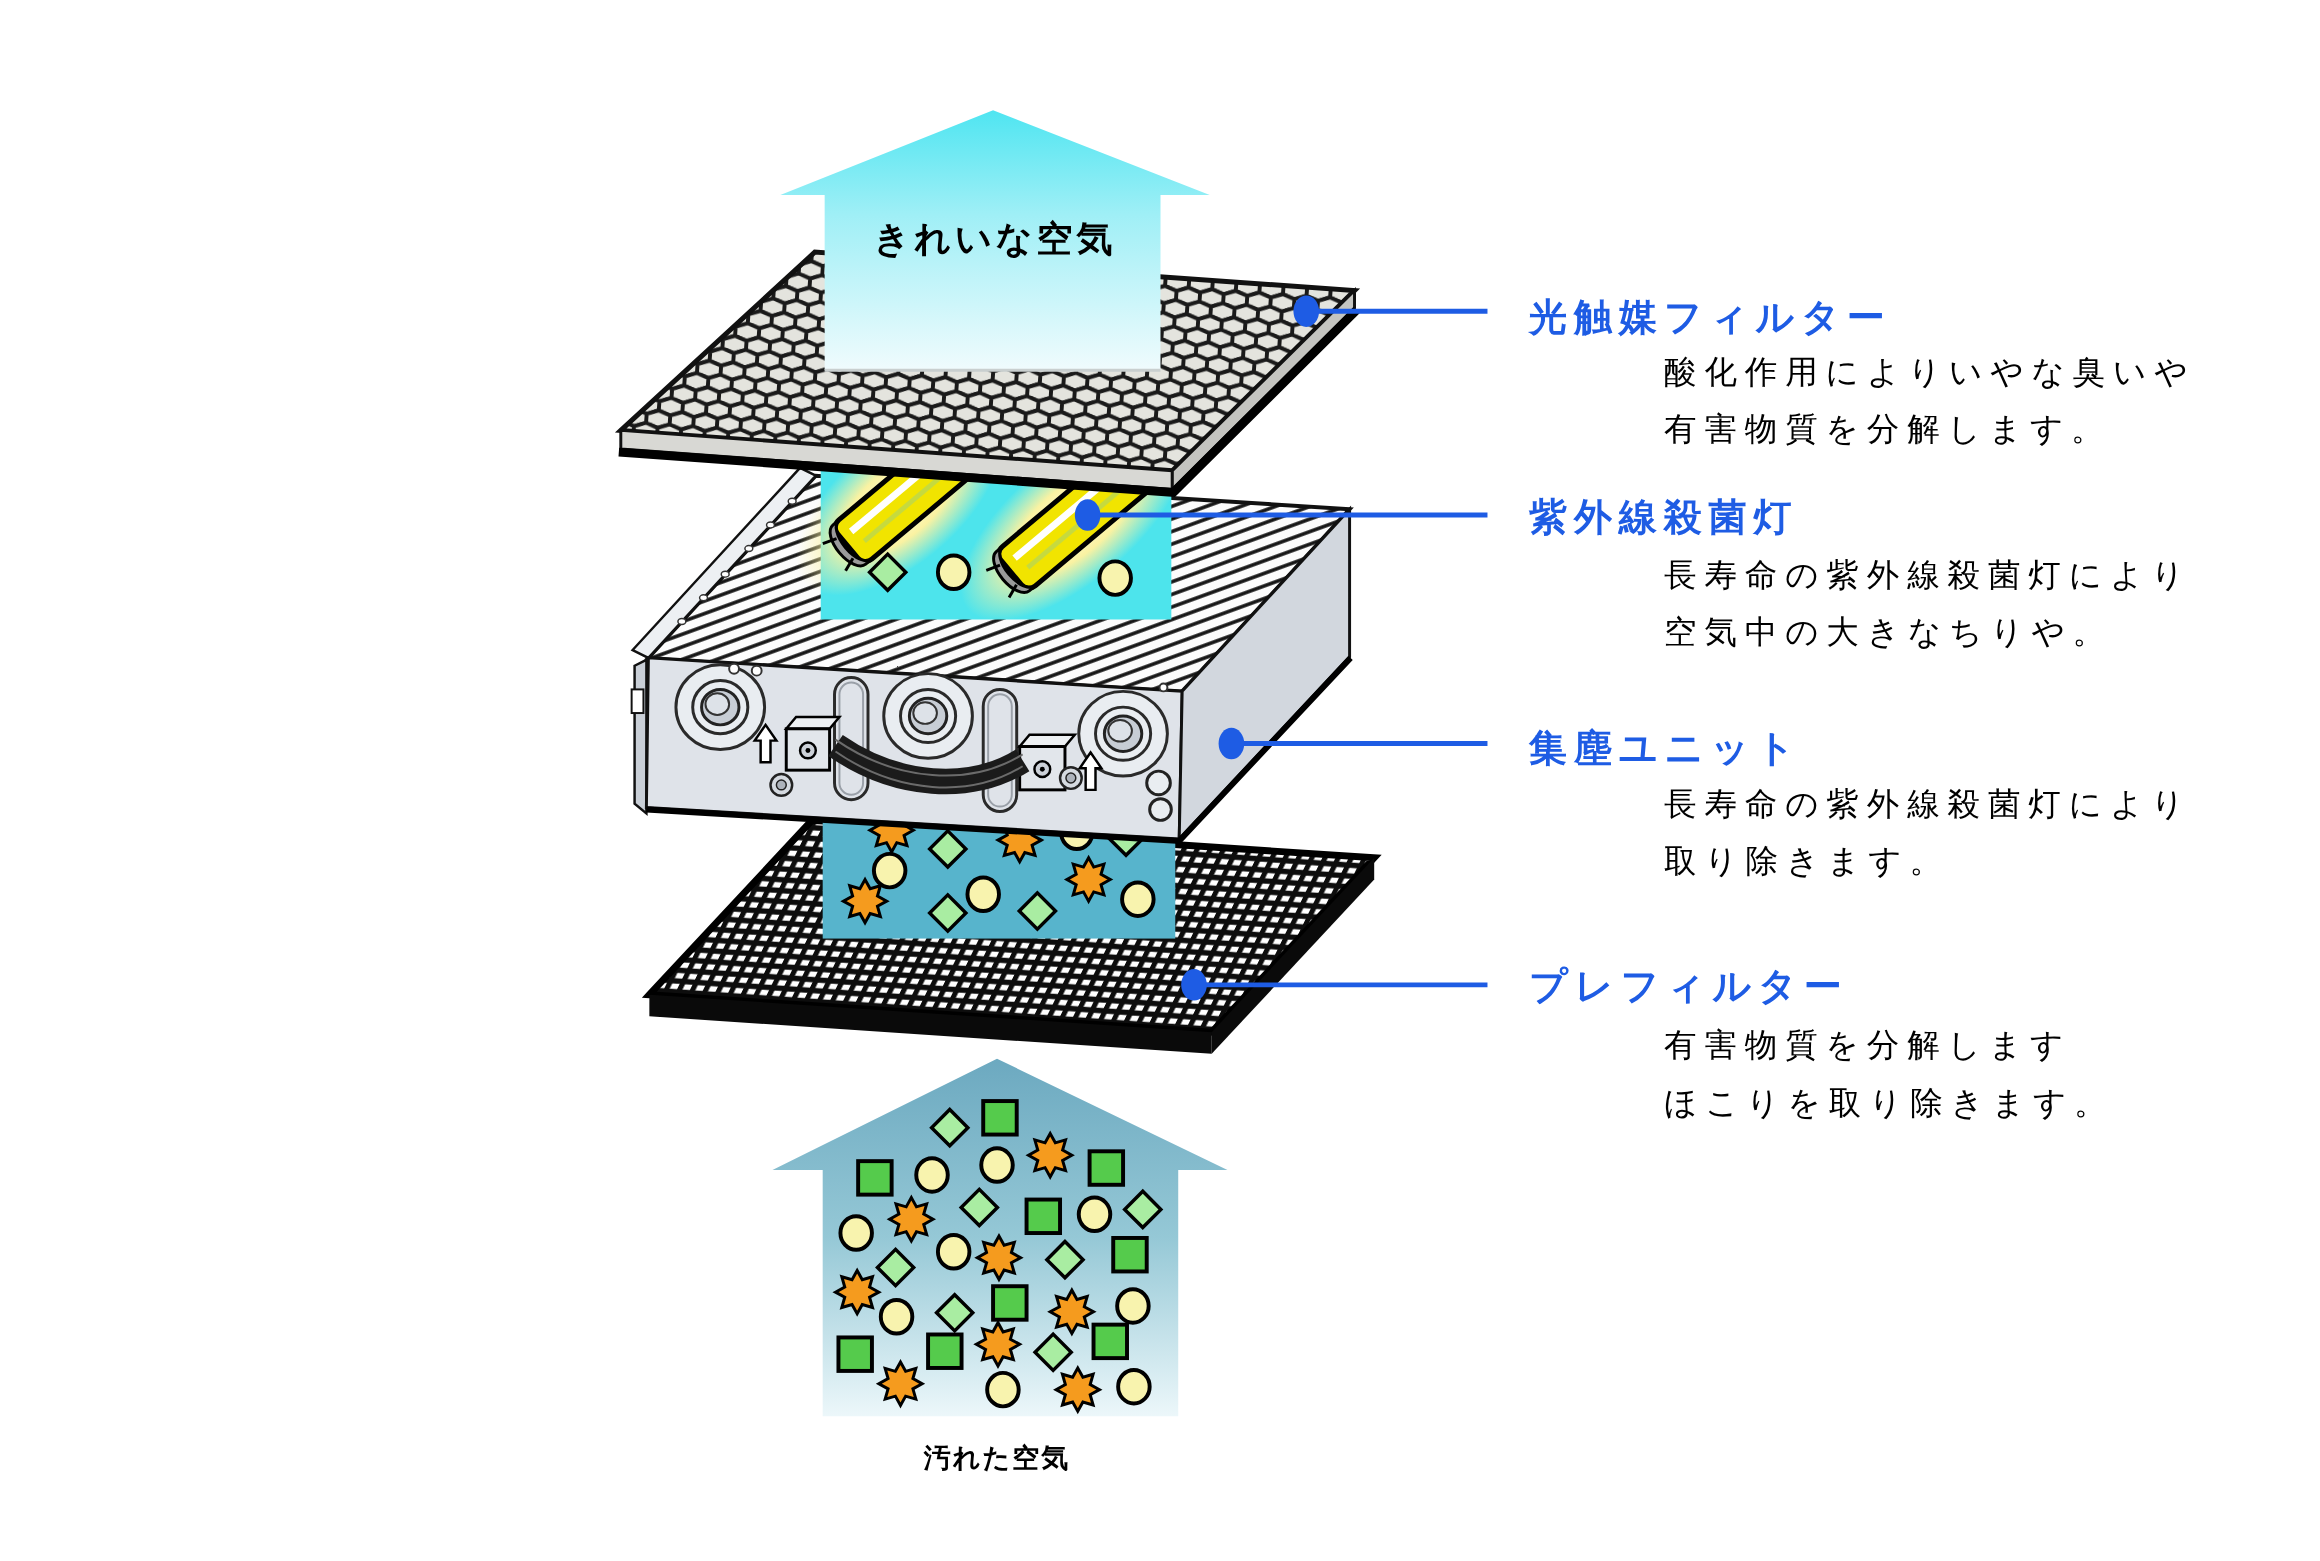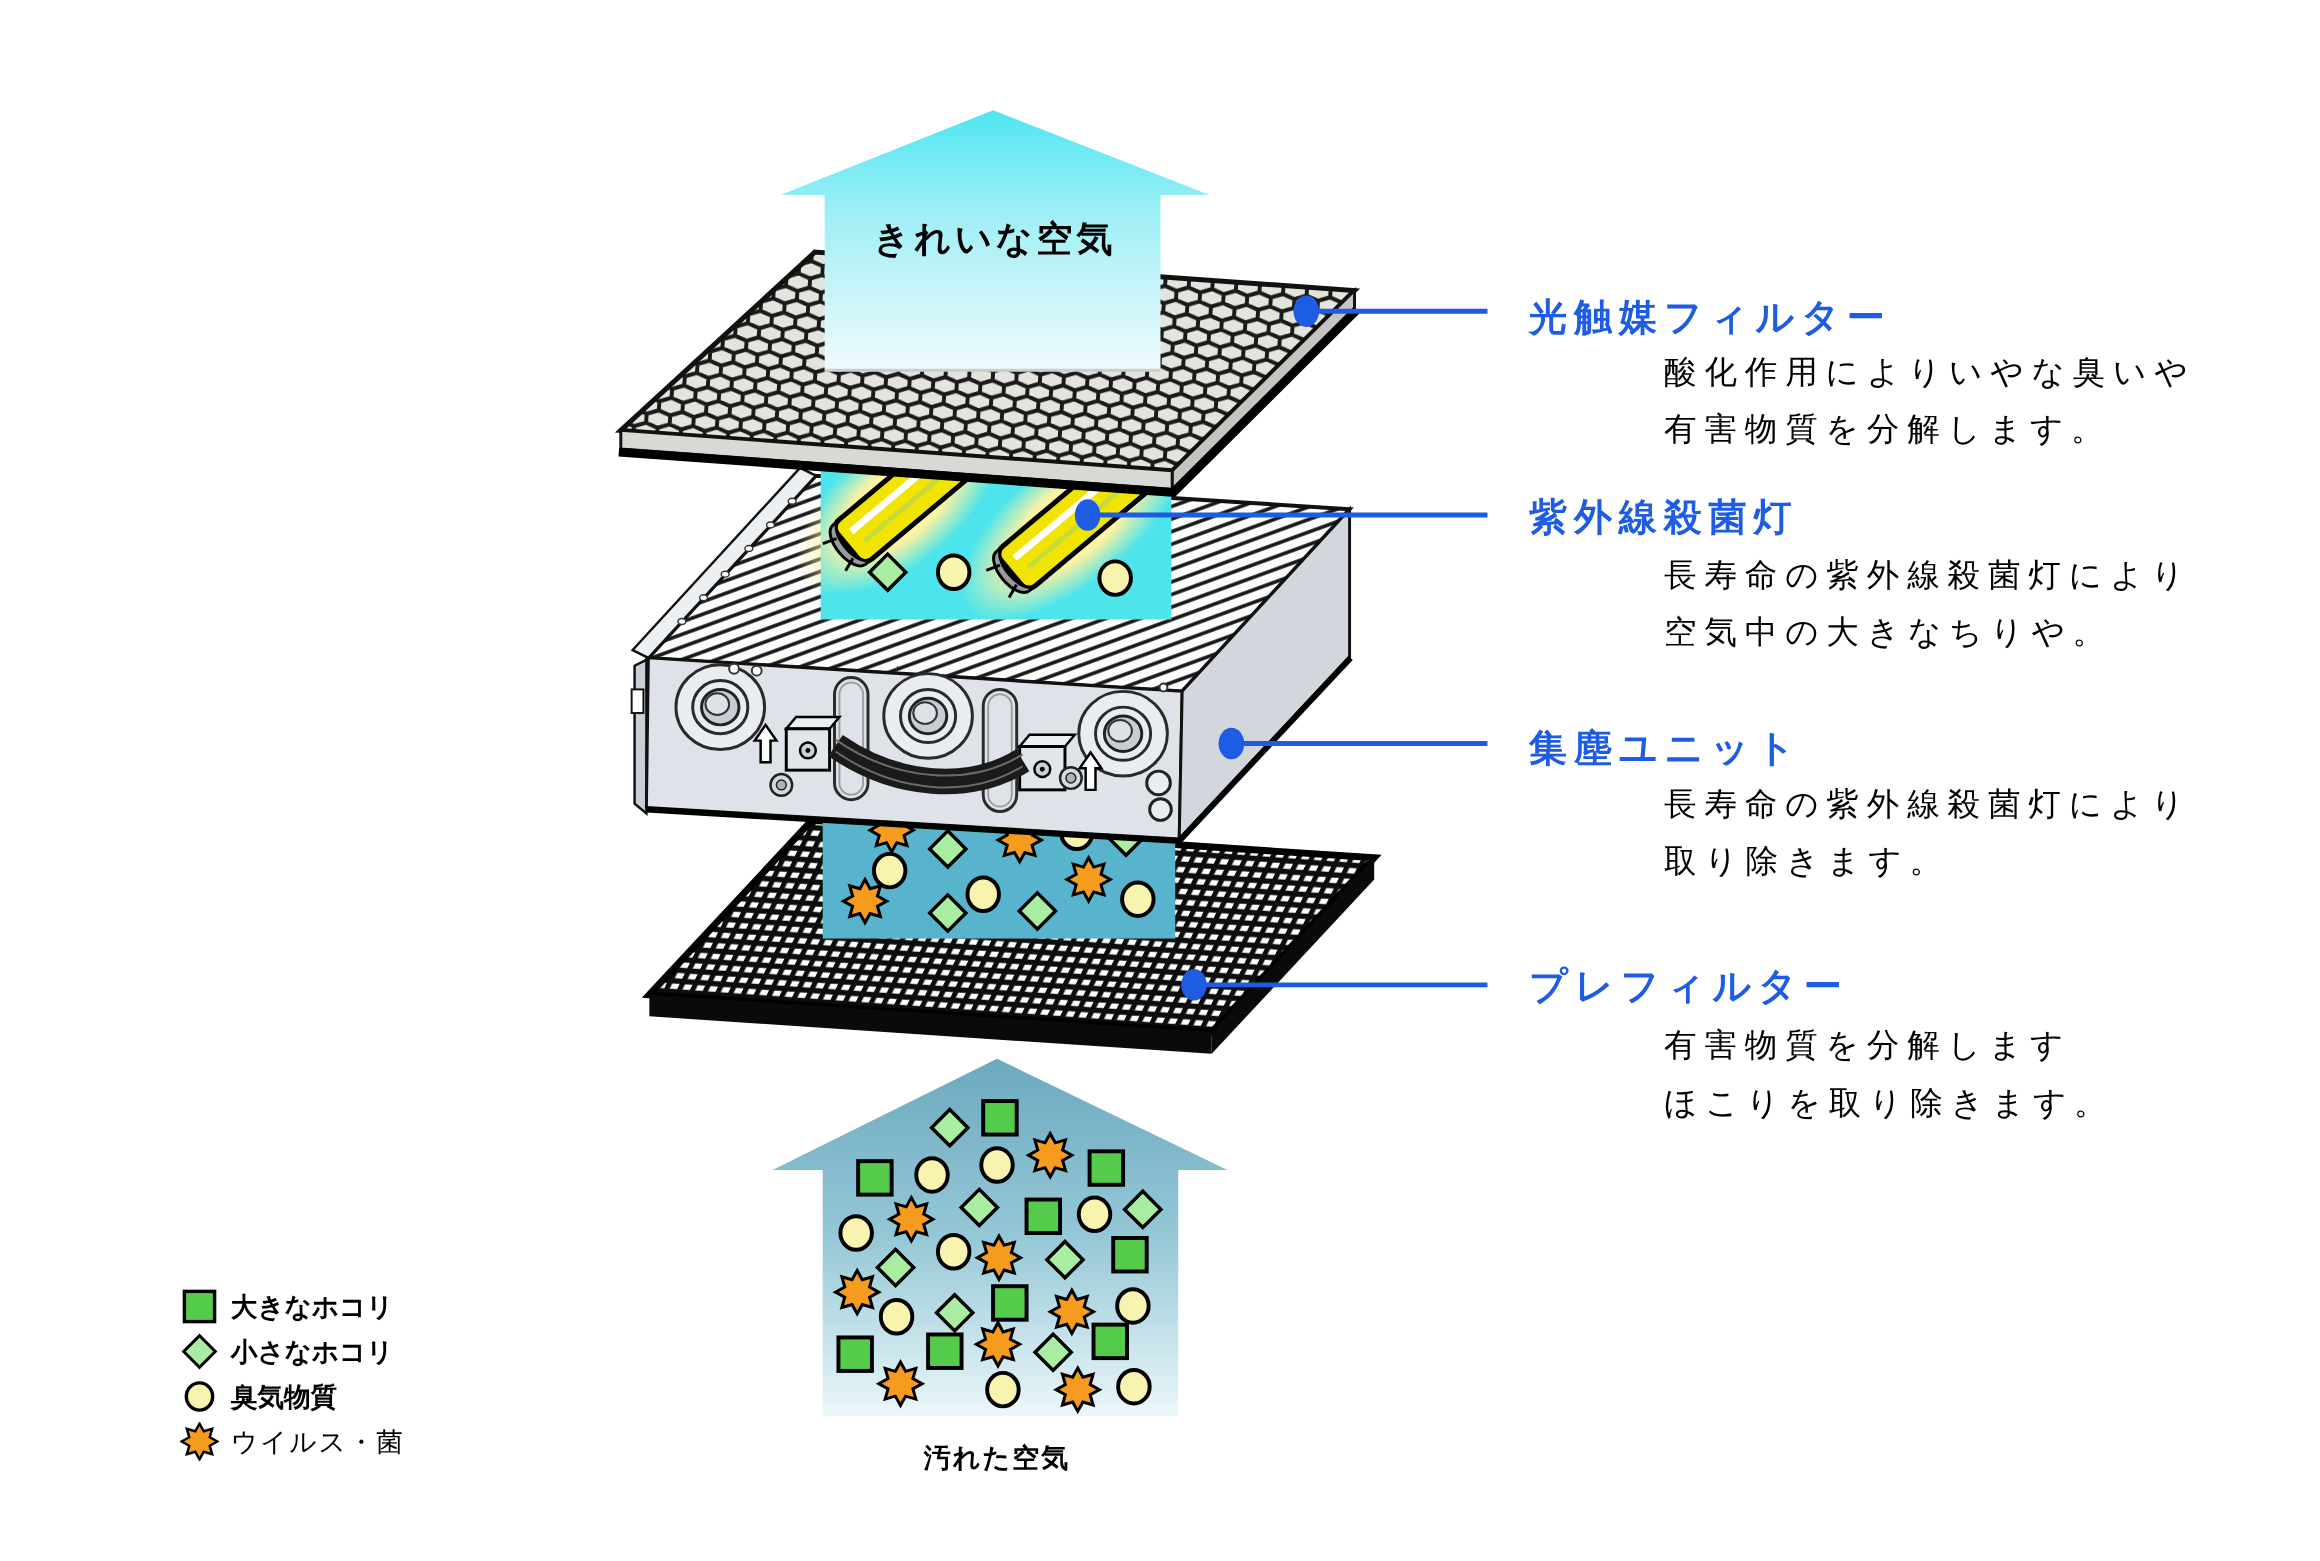--- a/index.html
+++ b/index.html
@@ -301,41 +301,15 @@
   <div class="callout-title" style="top:723px">集塵ユニット</div>
   <div class="callout-desc" style="top:783px">長寿命の紫外線殺菌灯により</div>
   <div class="callout-desc" style="top:840px">取り除きます。</div>
 </div>
 <div>
   <div class="callout-title" style="top:961px">プレフィルター</div>
   <div class="callout-desc" style="top:1024px">有害物質を分解します</div>
   <div class="callout-desc" style="top:1082px">ほこりを取り除きます。</div>
 </div>
 
-<div id="legend">
-  <div class="legend-row">
-    <svg class="legend-icon" viewBox="-20 -20 40 40">
-      <rect x="-15.5" y="-15.5" width="31" height="31" fill="#55CB4C" stroke="#000" stroke-width="3.5"></rect>
-    </svg>
-    <span class="legend-label">大きなホコリ</span>
-  </div>
-  <div class="legend-row">
-    <svg class="legend-icon" viewBox="-20 -20 40 40">
-      <rect x="-11.5" y="-11.5" width="23" height="23" transform="rotate(45)" fill="#A9EDA2" stroke="#000" stroke-width="3"></rect>
-    </svg>
-    <span class="legend-label">小さなホコリ</span>
-  </div>
-  <div class="legend-row">
-    <svg class="legend-icon" viewBox="-20 -20 40 40">
-      <ellipse rx="13.5" ry="14" fill="#F8F3AE" stroke="#000" stroke-width="3.5"></ellipse>
-    </svg>
-    <span class="legend-label">臭気物質</span>
-  </div>
-  <div class="legend-row regular">
-    <svg class="legend-icon" viewBox="-24 -24 48 48">
-      <path d="M22,0 L12.6,5.2 L15.6,15.6 L5.2,12.6 L0,22 L-5.2,12.6 L-15.6,15.6 L-12.6,5.2 L-22,0 L-12.6,-5.2 L-15.6,-15.6 L-5.2,-12.6 L0,-22 L5.2,-12.6 L15.6,-15.6 L12.6,-5.2 Z" fill="#F59B1E" stroke="#000" stroke-width="3"></path>
-    </svg>
-    <span class="legend-label">ウイルス・菌</span>
-  </div>
-</div>
 
 </div>
 
 
 </body></html>

